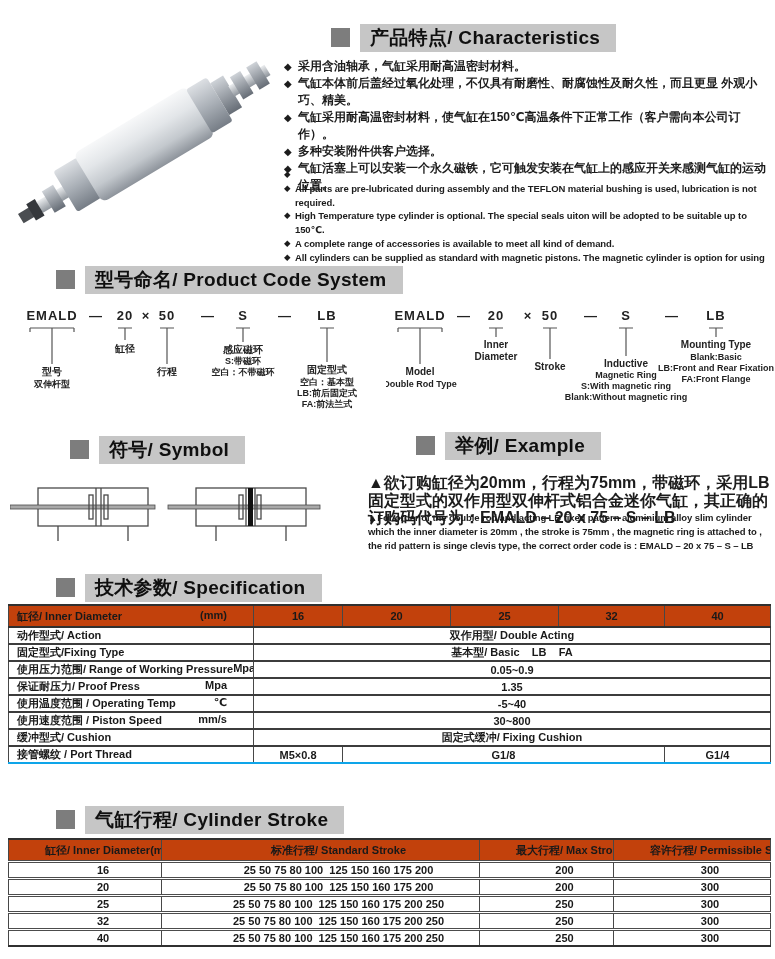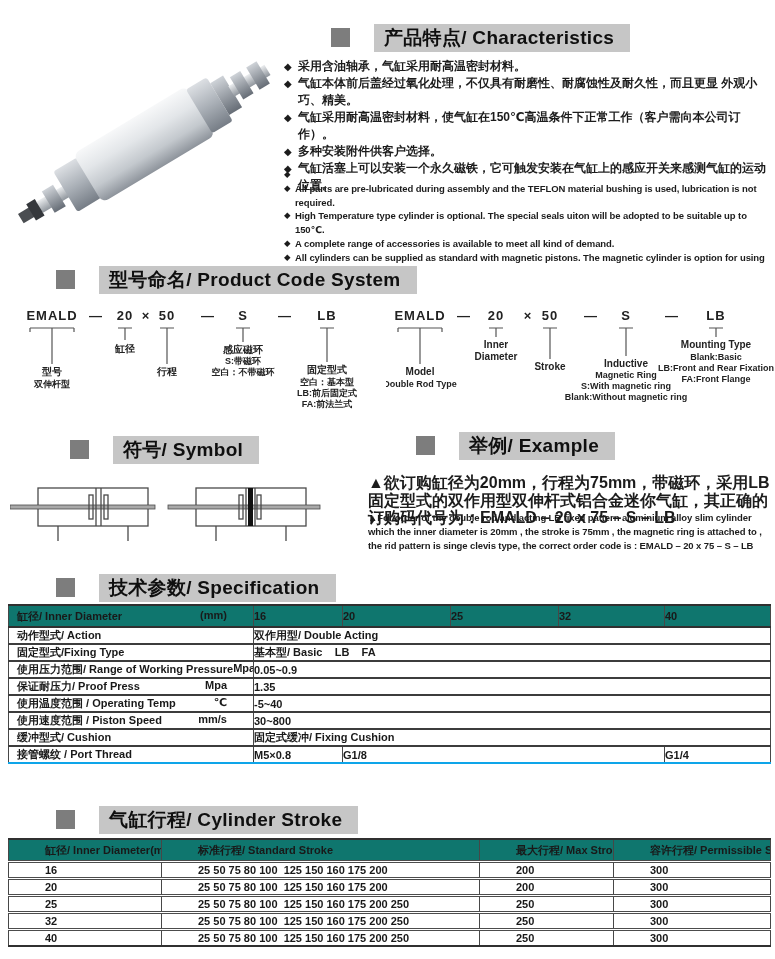--- a/index.html
+++ b/index.html
@@ -2,21 +2,21 @@
 <html><head>
 <meta charset="utf-8">
 <style>
   html,body{margin:0;padding:0;}
   body{
     width:775px;height:959px;position:relative;background:#ffffff;
     font-family:"Liberation Sans","DejaVu Sans",sans-serif;color:#1c1c1c;overflow:hidden;
   }
   .abs{position:absolute;}
   
-  .sec-head{position:absolute;display:flex;align-items:flex-start;gap:24px;padding-left:48px;}
+  .sec-head{position:absolute;display:flex;align-items:flex-start;gap:10px;padding-left:48px;}
   .sec-sq{width:19px;height:19px;background:#7d7d7d;margin-top:4px;flex:0 0 19px;}
   .sec-bar{background:#c6c6c6;font-weight:bold;font-size:19px;line-height:27px;
     padding:0 16px 1px 10px;white-space:nowrap;color:#0f0f0f;letter-spacing:.3px;}
   
   .bullets{position:absolute;}
   .bullet{display:flex;align-items:flex-start;}
   .bullets-zh .bullet{font-size:12px;font-weight:600;line-height:17px;}
   .bullets-zh .dm{flex:0 0 14px;font-size:10px;line-height:17px;}
   .bullets-en .bullet{font-size:9.5px;font-weight:600;line-height:13.8px;letter-spacing:-.1px;}
   .bullets-en .dm{flex:0 0 11px;font-size:8.5px;line-height:13.8px;}
@@ -25,22 +25,22 @@
   .example-en{position:absolute;font-size:9.5px;font-weight:600;line-height:14px;letter-spacing:-.1px;}
   
   .code-svg text{fill:#222;font-family:"Liberation Sans","DejaVu Sans",sans-serif;}
   .code-svg .code{font-size:13px;font-weight:bold;letter-spacing:1px;}
   .code-svg .lab{font-size:10px;font-weight:bold;}
   .code-svg .sub{font-size:9px;font-weight:bold;}
   .code-svg path{stroke:#555;stroke-width:1.2;fill:none;}
   
   table{border-collapse:collapse;table-layout:fixed;position:absolute;left:8px;width:762px;
     font-size:11px;font-weight:600;color:#191919;}
-  td{border:1px solid #474747;text-align:left;padding:0;overflow:hidden;white-space:nowrap;height:15px;}
-  tr.thead td{background:#0f766e;height:20px;border-top:2px solid #303030;border-bottom:2px solid #303030;}
+  td{border:1px solid #474747;text-align:center;padding:0;overflow:hidden;white-space:nowrap;height:15px;}
+  tr.thead td{background:#c2410c;height:20px;border-top:2px solid #303030;border-bottom:2px solid #303030;}
   .spec-table td{border-top-width:2px;border-top-color:#3c3c3c;}
   .spec-table tr:last-child td{border-bottom:2px solid #0ea5e9;}
   td.lbl{text-align:left;}
   .lblrow{display:flex;justify-content:space-between;padding:0 26px 0 8px;}
   .pre{white-space:pre;}
   .stroke-table td{border-top:3px double #4c4c4c;height:14px;padding-left:36px;}
   .stroke-table tr.thead td{height:20px;}
   .stroke-table tr:last-child td{border-bottom:2px solid #303030;}
   
   .sym-svg path,.sym-svg rect.o{stroke:#4a4a4a;fill:none;stroke-width:1.3;}

